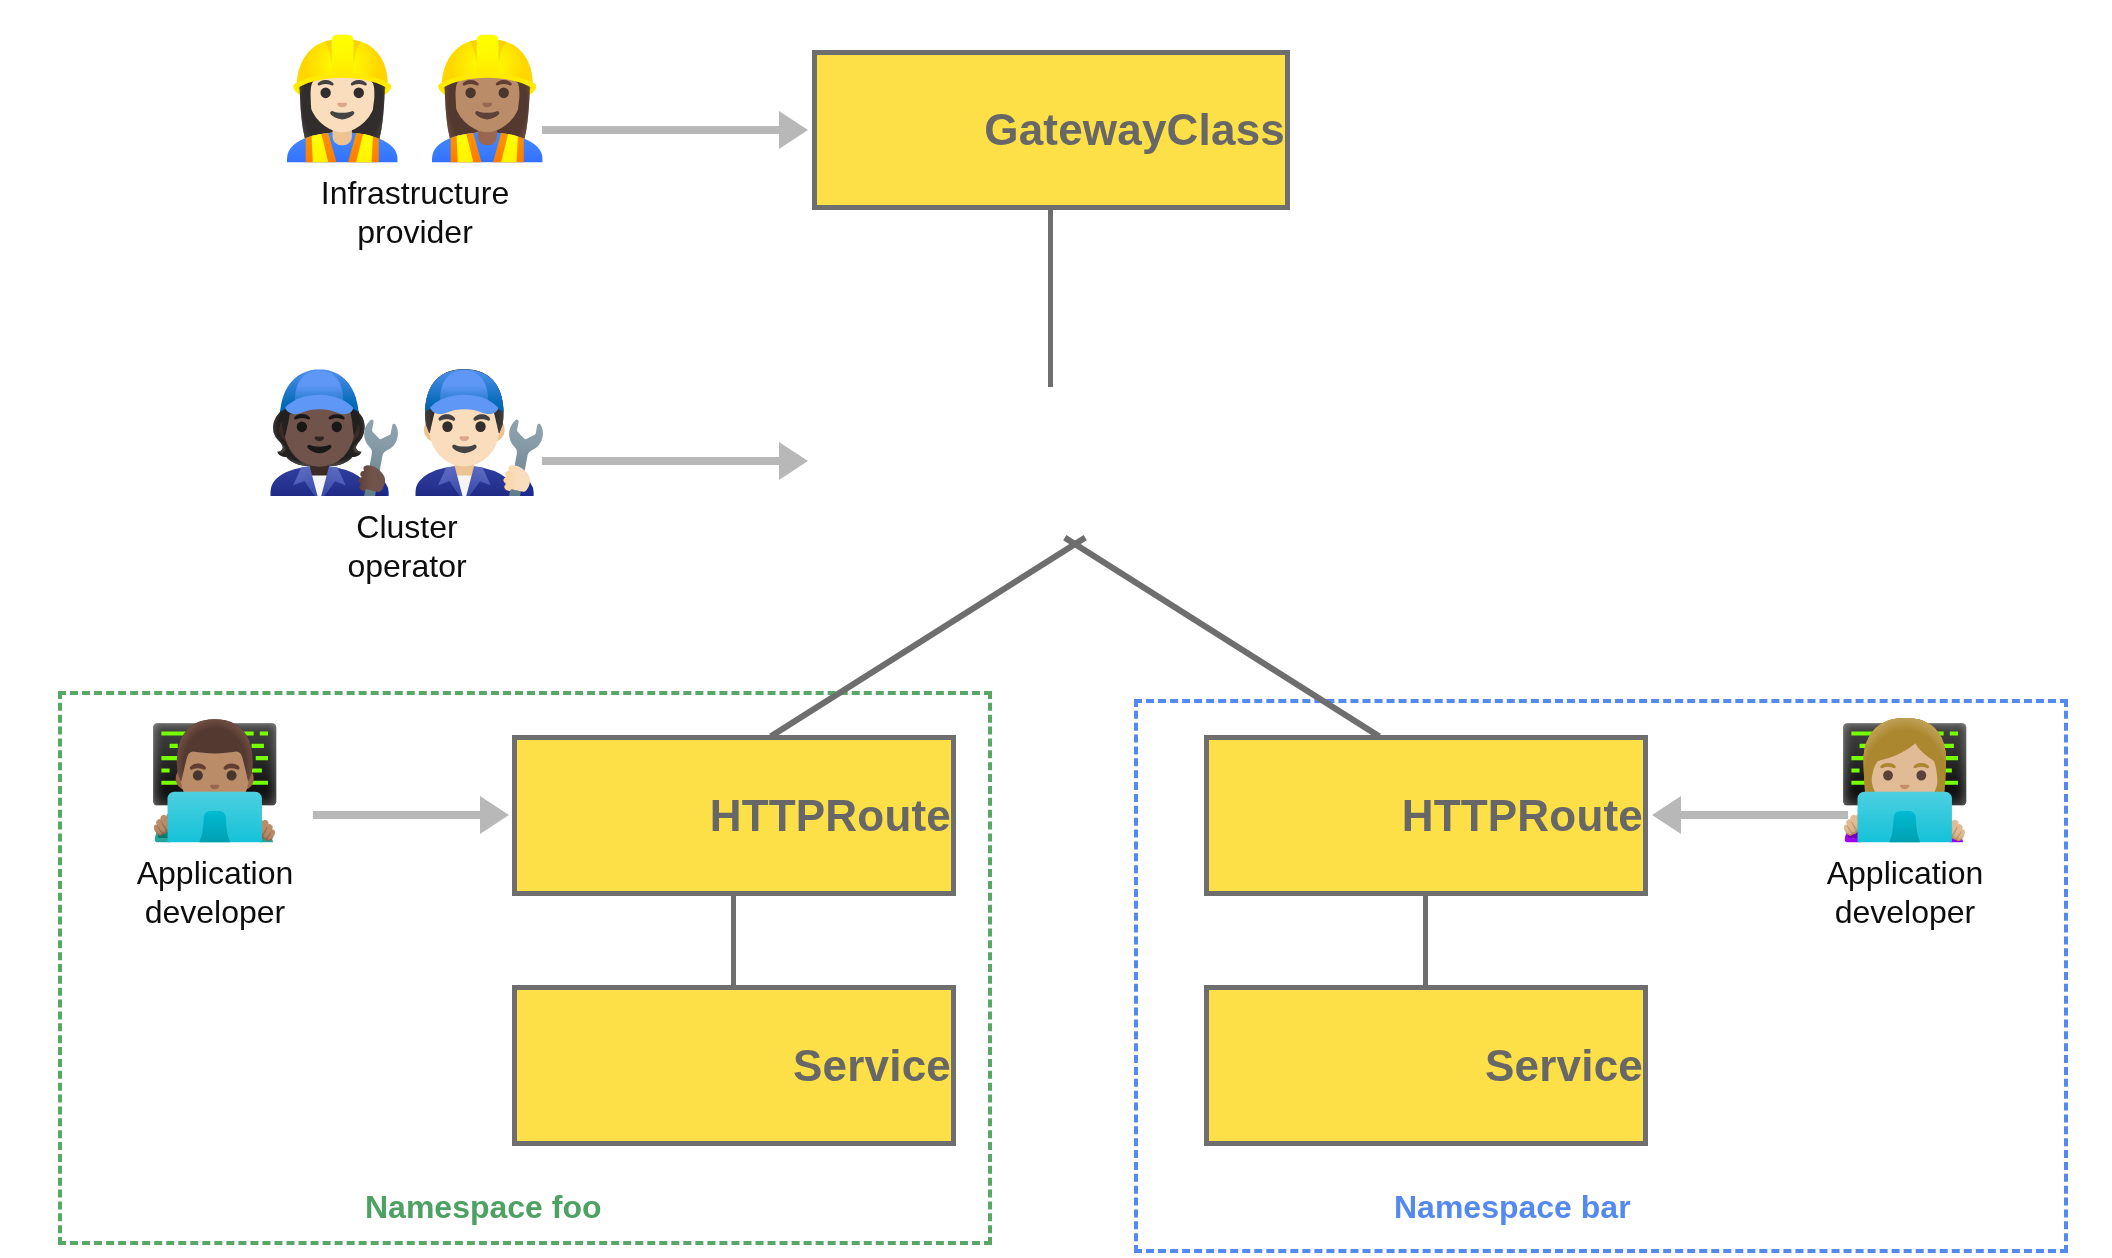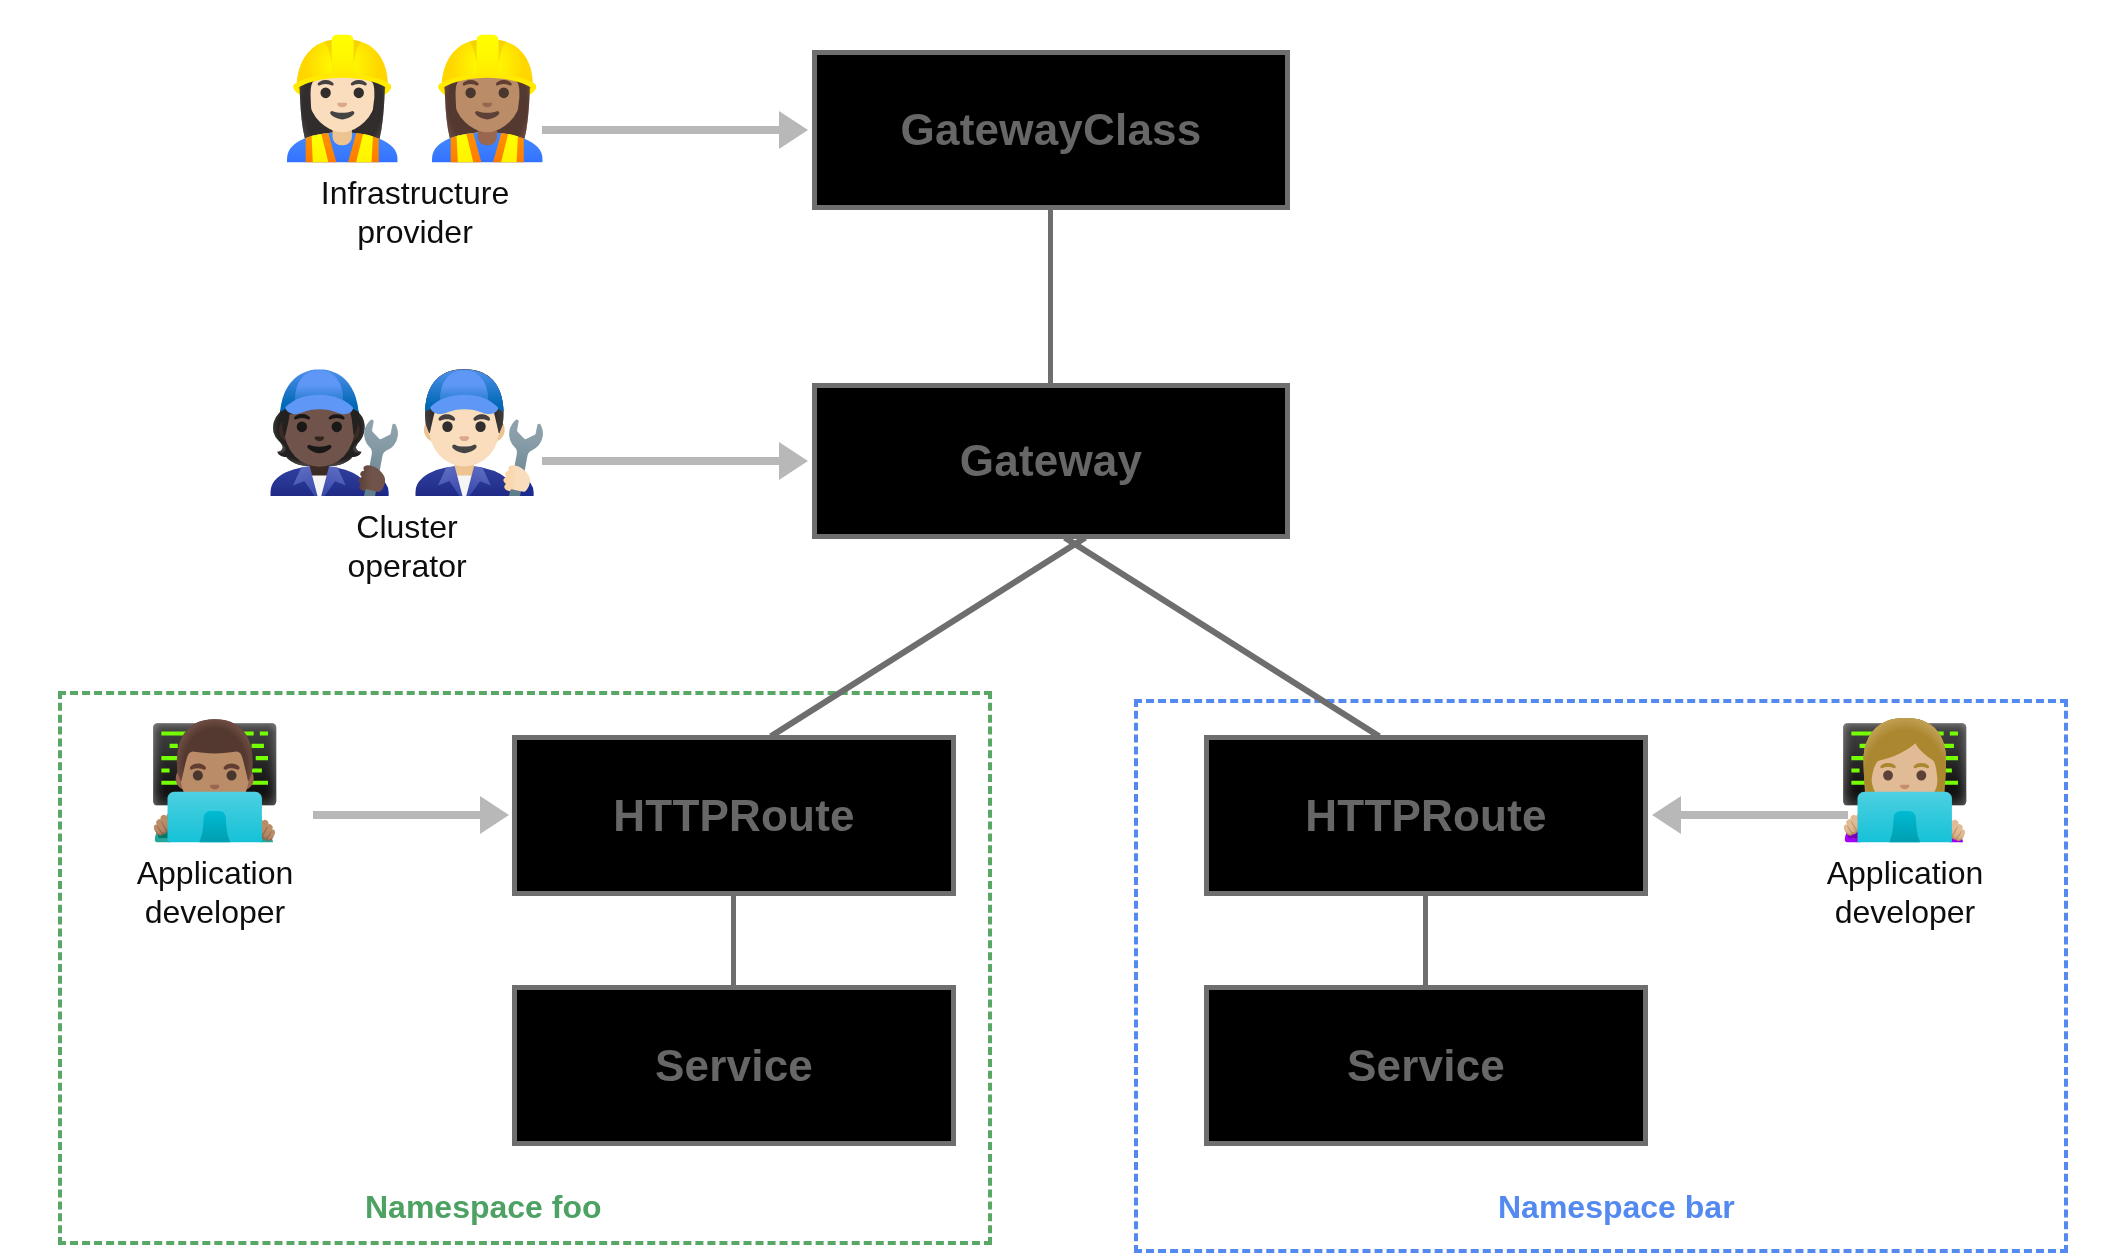--- a/index.html
+++ b/index.html
@@ -17,24 +17,24 @@
     height: 1258px;
     background: #ffffff;
     overflow: hidden;
   }
 
   
   .res-box {
     position: absolute;
     box-sizing: border-box;
     border: 5px solid #6e6e6e;
-    background: #000000;
+    background: #fde047;
     display: flex;
     align-items: center;
-    justify-content: center;
+    justify-content: flex-end;
     z-index: 5;
   }
   .res-box .res-label {
     font-size: 44px;
     font-weight: bold;
     color: #676767;
     letter-spacing: 0.2px;
     line-height: 1;
     white-space: nowrap;
   }
@@ -64,21 +64,21 @@
   }
   .ns-label {
     position: absolute;
     font-size: 32px;
     font-weight: bold;
     line-height: 1;
     white-space: nowrap;
     z-index: 6;
   }
   #ns-foo-label { left: 365px;  top: 1191px; color: #4da163; }
-  #ns-bar-label { left: 1498px; top: 1191px; color: #5489ef; }
+  #ns-bar-label { left: 1394px; top: 1191px; color: #5489ef; }
 
   
   .connector {
     position: absolute;
     background: #6e6e6e;
     z-index: 2;
   }
   
   #conn-gwclass-gw { left: 1048px; top: 205px; width: 5px; height: 182px; }
   
@@ -187,23 +187,20 @@
 
   <div class="arrow to-right" id="arrow-infra"></div>
   <div class="arrow to-right" id="arrow-cluster"></div>
   <div class="arrow to-right" id="arrow-appdev-foo"></div>
   <div class="arrow to-left" id="arrow-appdev-bar"></div>
 
   <div class="res-box" id="box-gatewayclass">
     <span class="res-label">GatewayClass</span>
   </div>
 
-  <div class="res-box" id="box-gateway">
-    <span class="res-label">Gateway</span>
-  </div>
 
   <div class="res-box" id="box-httproute-foo">
     <span class="res-label">HTTPRoute</span>
   </div>
 
   <div class="res-box" id="box-service-foo">
     <span class="res-label">Service</span>
   </div>
 
   <div class="res-box" id="box-httproute-bar">

